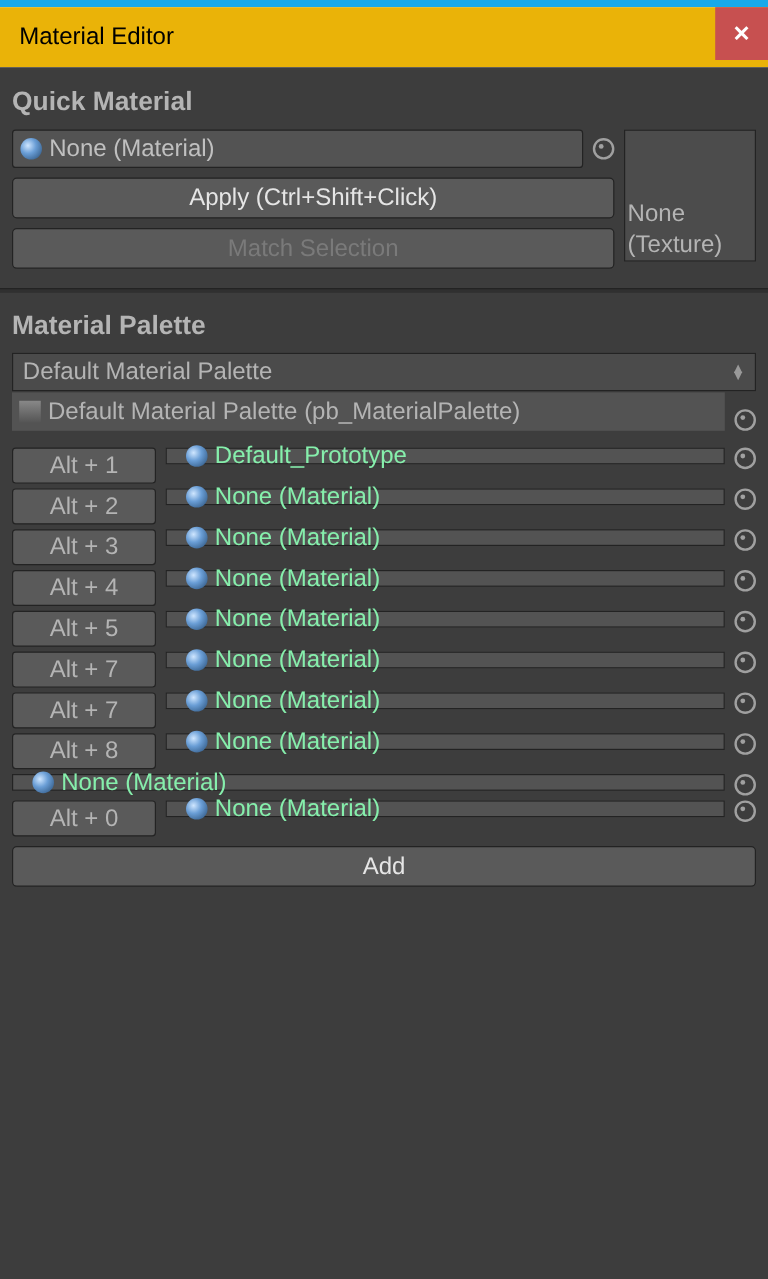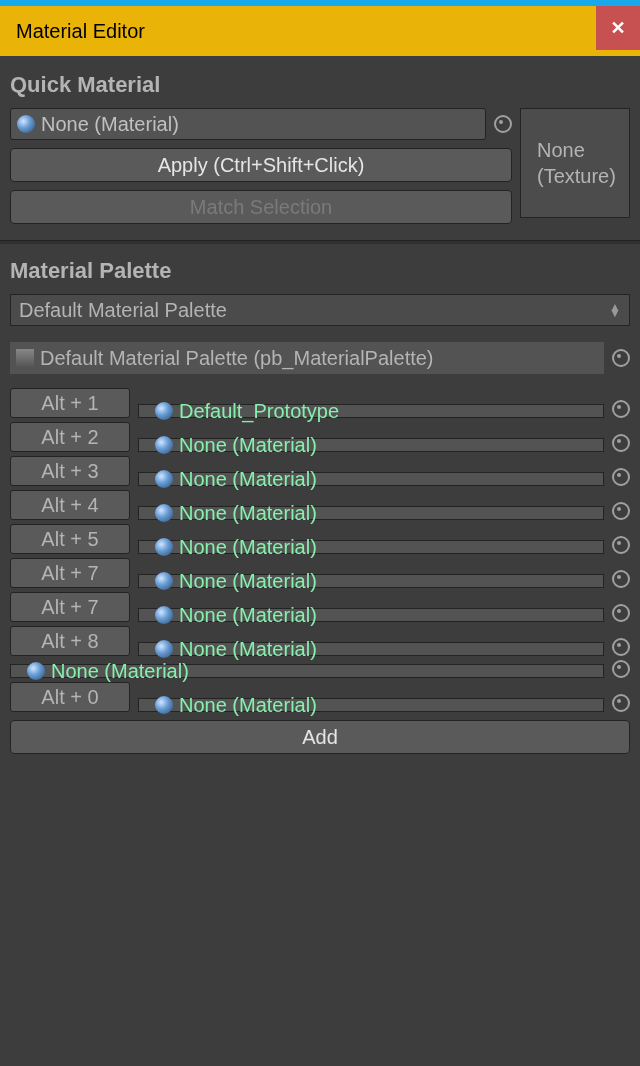--- a/index.html
+++ b/index.html
@@ -8,32 +8,32 @@
 .titlebar .title{font-size:20px;color:#000}
 .close-btn{position:absolute;right:0;top:0;width:44px;height:44px;background:#c75050;color:#fff;display:flex;align-items:center;justify-content:center;font-size:18px;font-weight:bold;cursor:pointer}
 .panel{position:absolute;top:56px;left:0;right:0;bottom:0;background:#3d3d3d;padding:12px 10px;box-sizing:border-box}
 .section-title{font-size:22px;font-weight:bold;color:#b4b4b4;margin:4px 0 10px 0}
 .row{display:flex;align-items:stretch;gap:8px}
 .field{background:#535353;border:1px solid #232323;border-radius:3px;color:#c0c0c0;font-size:20px;height:32px;line-height:30px;padding:0 6px;box-sizing:border-box;display:flex;align-items:center;gap:6px}
 .btn{background:#5a5a5a;border:1px solid #232323;border-radius:4px;color:#e5e5e5;font-size:20px;height:34px;display:flex;align-items:center;justify-content:center;cursor:pointer;box-sizing:border-box}
 .btn.disabled{color:#7a7a7a}
 .quick-left{flex:1;display:flex;flex-direction:column;gap:8px}
 .quick-mat-row{display:flex;align-items:center;gap:8px}
-.texture-box{width:110px;height:110px;background:#4c4c4c;border:1px solid #232323;box-sizing:border-box;display:flex;align-items:center;padding-left:16px;color:#b4b4b4;font-size:20px;line-height:26px}
+.texture-box{width:110px;height:110px;background:#4c4c4c;border:1px solid #232323;box-sizing:border-box;display:flex;align-items:flex-end;padding-left:2px;color:#b4b4b4;font-size:20px;line-height:26px}
 .picker{width:14px;height:14px;border:2px solid #a0a0a0;border-radius:50%;flex:0 0 auto;display:inline-block;position:relative;cursor:pointer}
 .picker::after{content:"";position:absolute;width:4px;height:4px;border-radius:50%;background:#a0a0a0;top:3px;left:3px}
 .divider{height:4px;background:#303030;margin:16px -10px 14px -10px;box-shadow:inset 0 1px 0 #232323}
 .materialball{width:18px;height:18px;border-radius:50%;background:radial-gradient(circle at 35% 35%,#cfe6ff 0%,#6a9ed6 40%,#254a72 100%);flex:0 0 auto}
 .palette-dd{background:#4b4b4b;border:1px solid #232323;color:#b4b4b4;font-size:20px;height:32px;line-height:30px;padding:0 8px;box-sizing:border-box;display:flex;align-items:center;justify-content:space-between;cursor:pointer;width:100%}
 .dd-arrows{font-size:12px;color:#999;display:flex;flex-direction:column;line-height:6px}
-.palette-asset-row{display:flex;align-items:center;gap:8px;margin-top:16px}
+.palette-asset-row{display:flex;align-items:flex-end;gap:8px;margin-top:1px}
 .palette-asset{flex:1;background:#535353;height:32px;display:flex;align-items:center;padding:0 6px;color:#b4b4b4;font-size:20px;gap:6px;box-sizing:border-box}
 .asset-icon{width:18px;height:18px;background:linear-gradient(#888,#555);flex:0 0 auto}
 .palette-list{margin-top:14px;display:flex;flex-direction:column;gap:4px}
-.palette-row{display:flex;align-items:flex-end;gap:8px}
+.palette-row{display:flex;align-items:flex-start;gap:8px}
 .alt-btn{flex:0 0 120px;background:#5a5a5a;border:1px solid #232323;border-radius:3px;color:#b4b4b4;font-size:20px;height:30px;display:flex;align-items:center;justify-content:center;cursor:pointer;box-sizing:border-box}
 .mat-field{flex:1;background:#535353;border:1px solid #232323;height:14px;display:flex;align-items:center;padding:0 16px;color:#86efac;font-size:20px;gap:6px;box-sizing:border-box}
 .add-btn{margin-top:8px;width:100%}
 </style>
 </head>
 <body>
 
 <div class="topbar"></div>
 <div class="titlebar">
   <span class="title">Material Editor</span>

